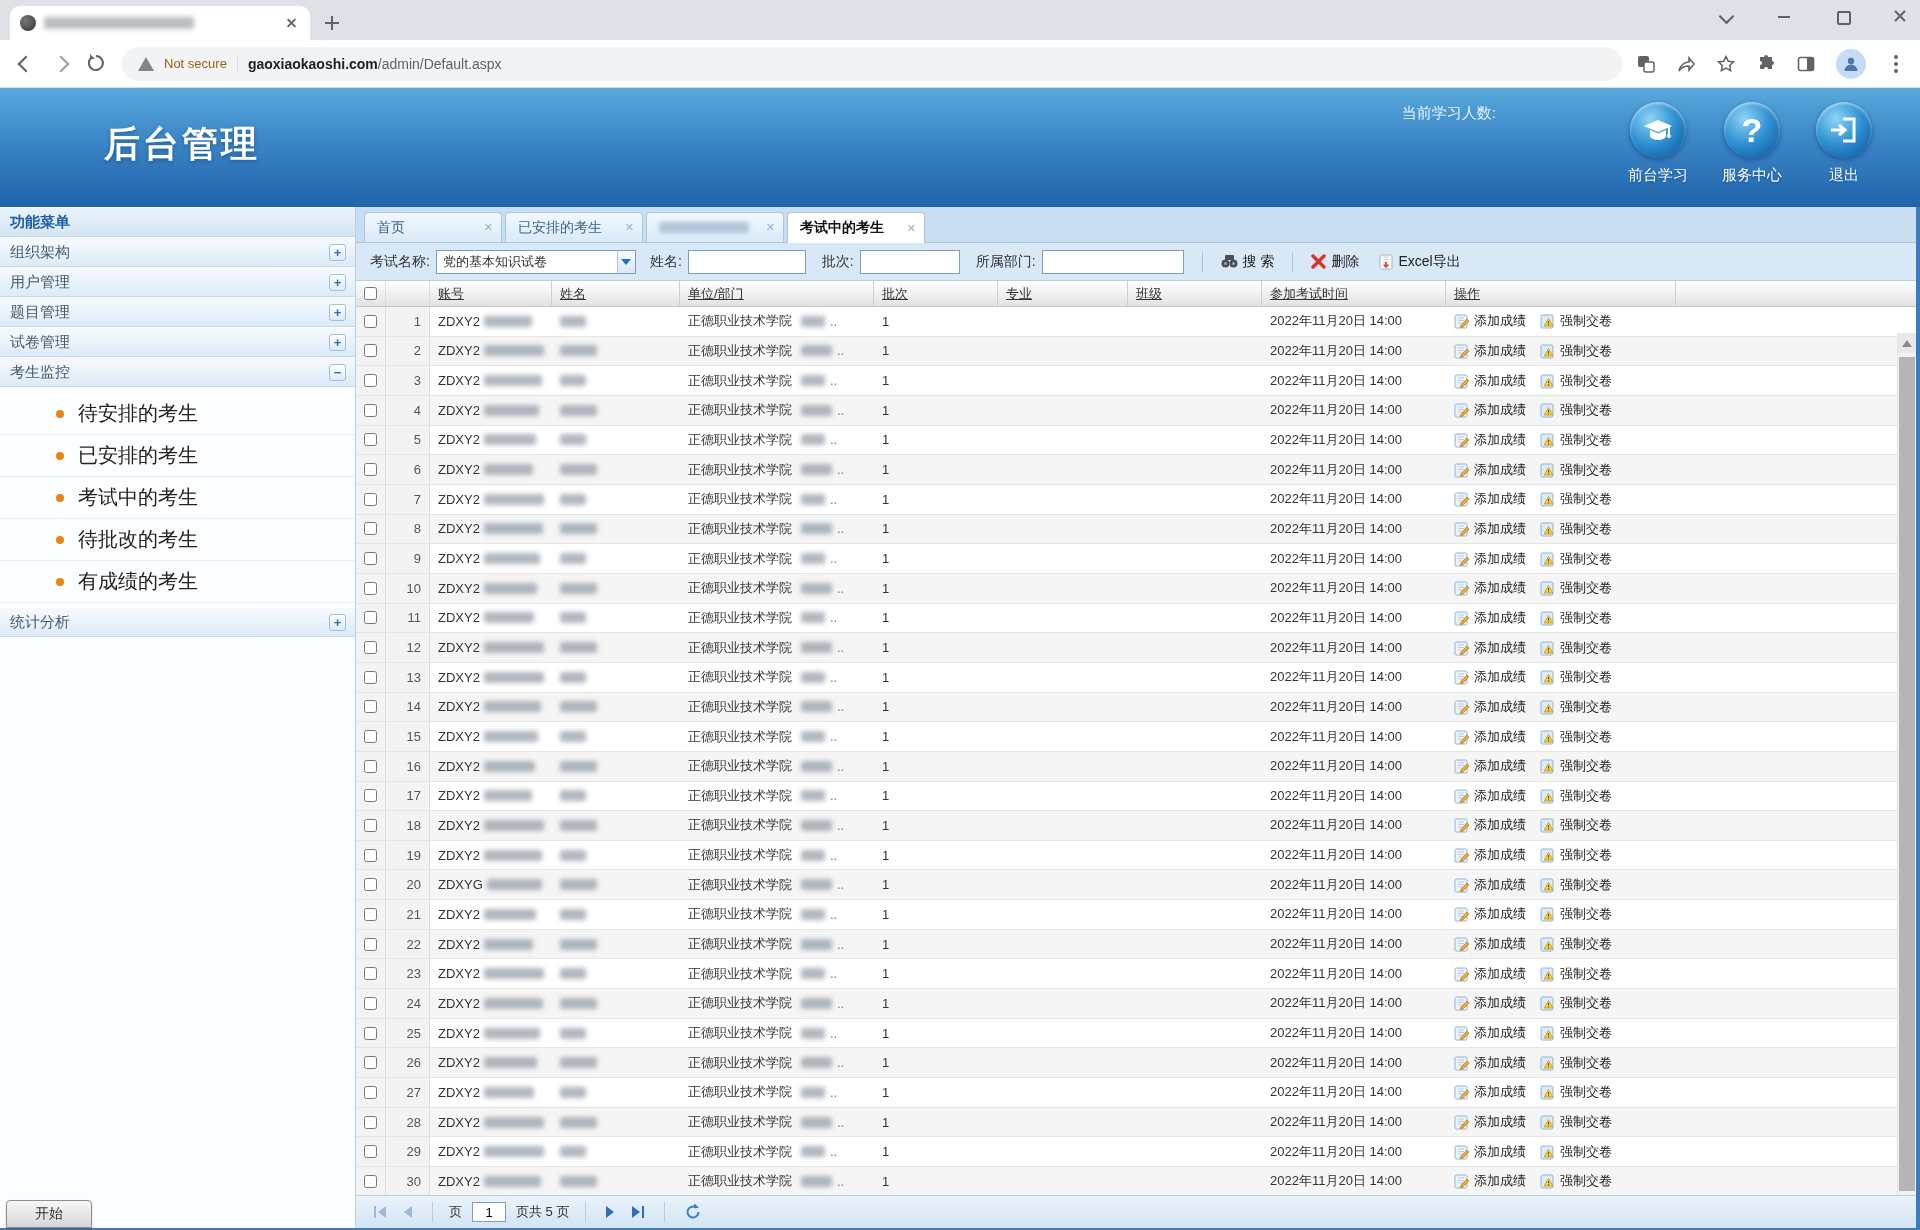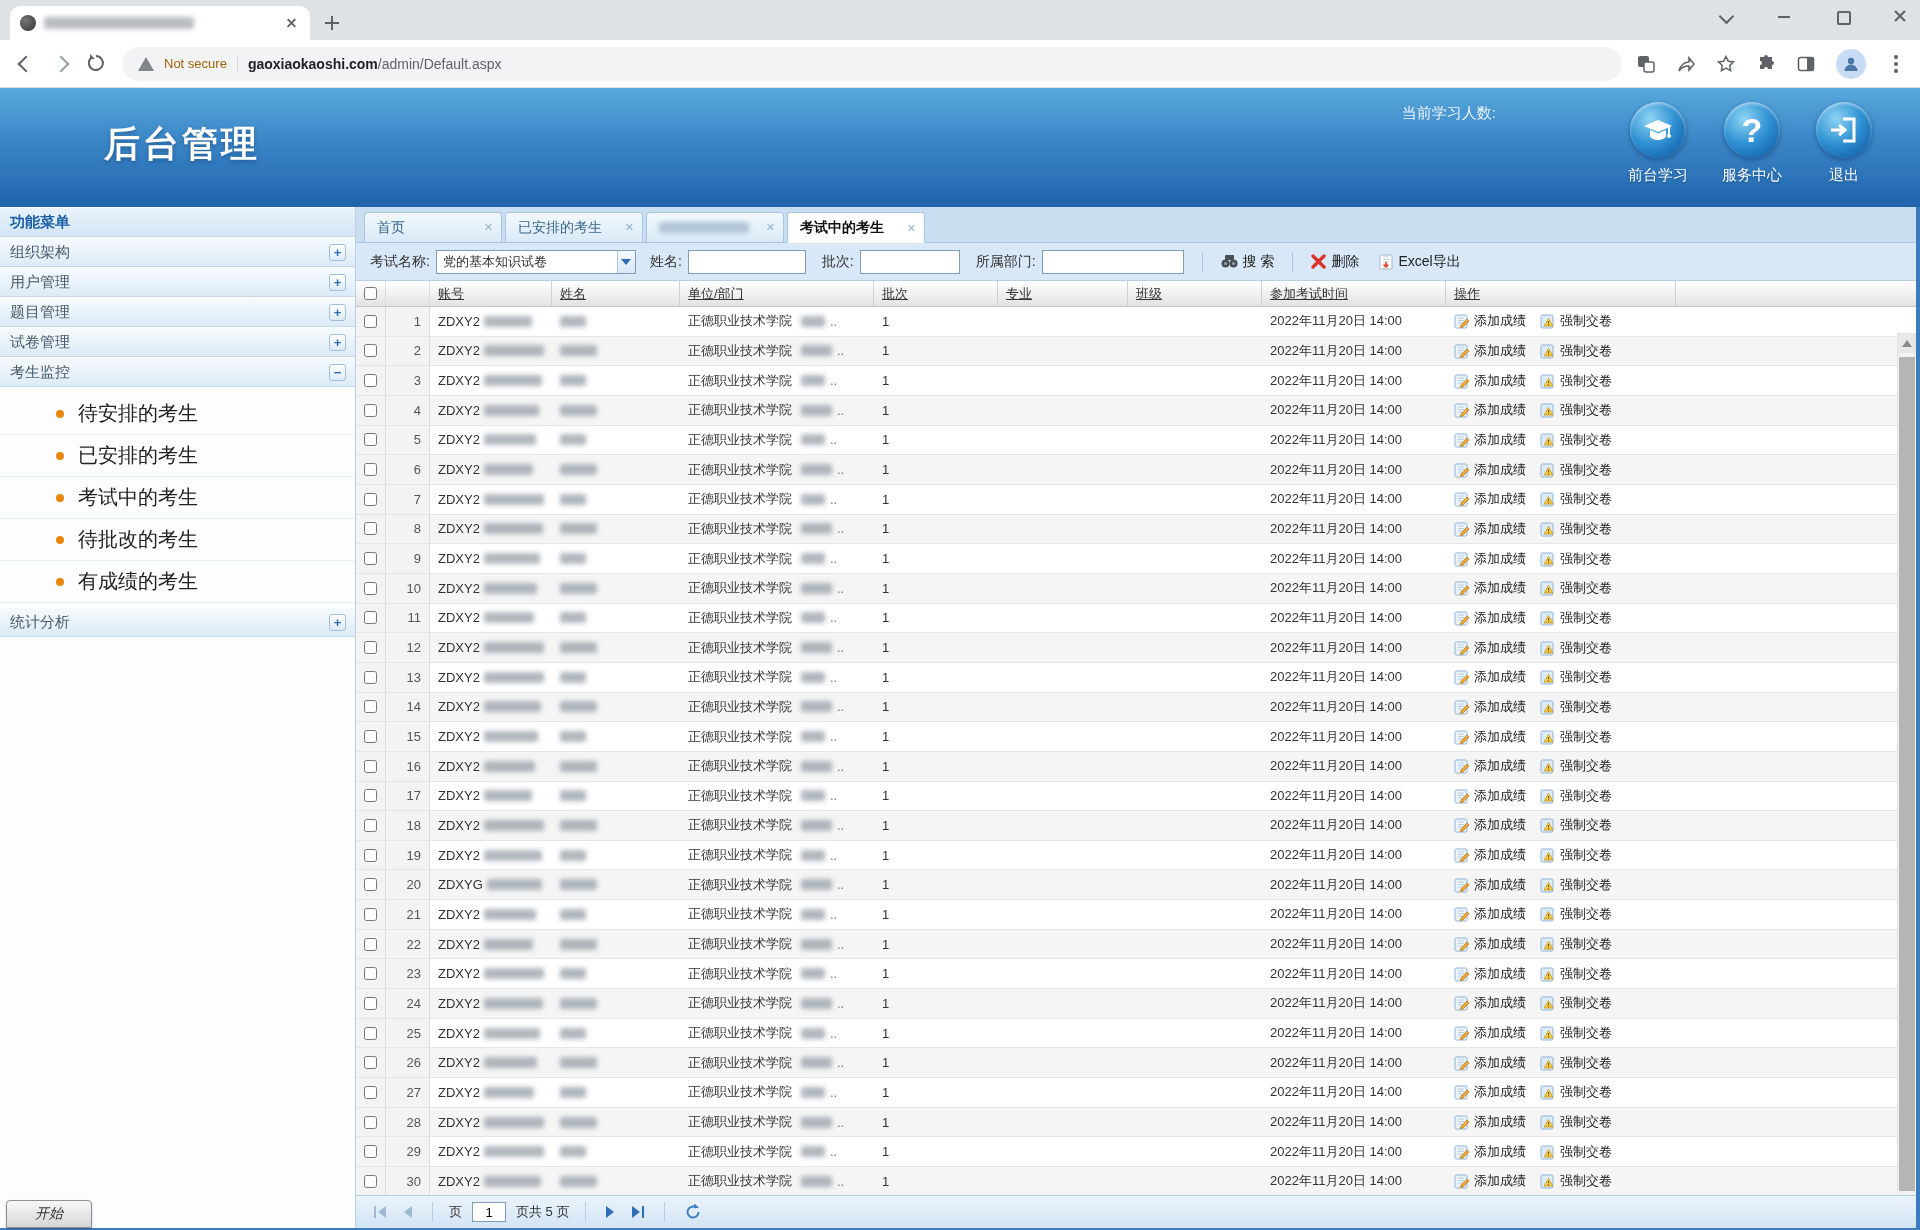--- a/index.html
+++ b/index.html
@@ -131,21 +131,21 @@
   .tri { width:0; height:0; border-top:6px solid transparent; border-bottom:6px solid transparent; }
   .tri.left  { border-right:8px solid #9fb8d4; } .tri.right { border-left:8px solid #2f6db5; }
   .pg-bar { width:2px; height:12px; }
   .pg-bar.dis { background:#9fb8d4; } .pg-bar.en { background:#2f6db5; }
   .pg-sep { width:1px; height:20px; background:#b6cde4; margin:0 6px; }
   .pg-input { width:34px; height:20px; border:1px solid #7f9db9; text-align:center; font-size:13px; background:#fff; }
 
   
   .start-btn { position:absolute; left:6px; bottom:0px; width:86px; height:28px; background:linear-gradient(#f7f7f7,#d6d6d6);
     border:1px solid #8f8f8f; border-radius:4px 4px 0 0; display:flex; align-items:center; justify-content:center;
-    font-size:14px; color:#333; box-shadow:0 1px 2px rgba(0,0,0,.25); cursor:pointer;font-style:italic; }
+    font-size:14px; color:#333; box-shadow:0 1px 2px rgba(0,0,0,.25); cursor:pointer; }
 </style>
 </head>
 <body>
 
 <div class="stage">
 
   <div class="chrome-tabs">
     <div class="btab">
       <span class="favicon"></span>
       <span class="btab-title-redact"></span>

